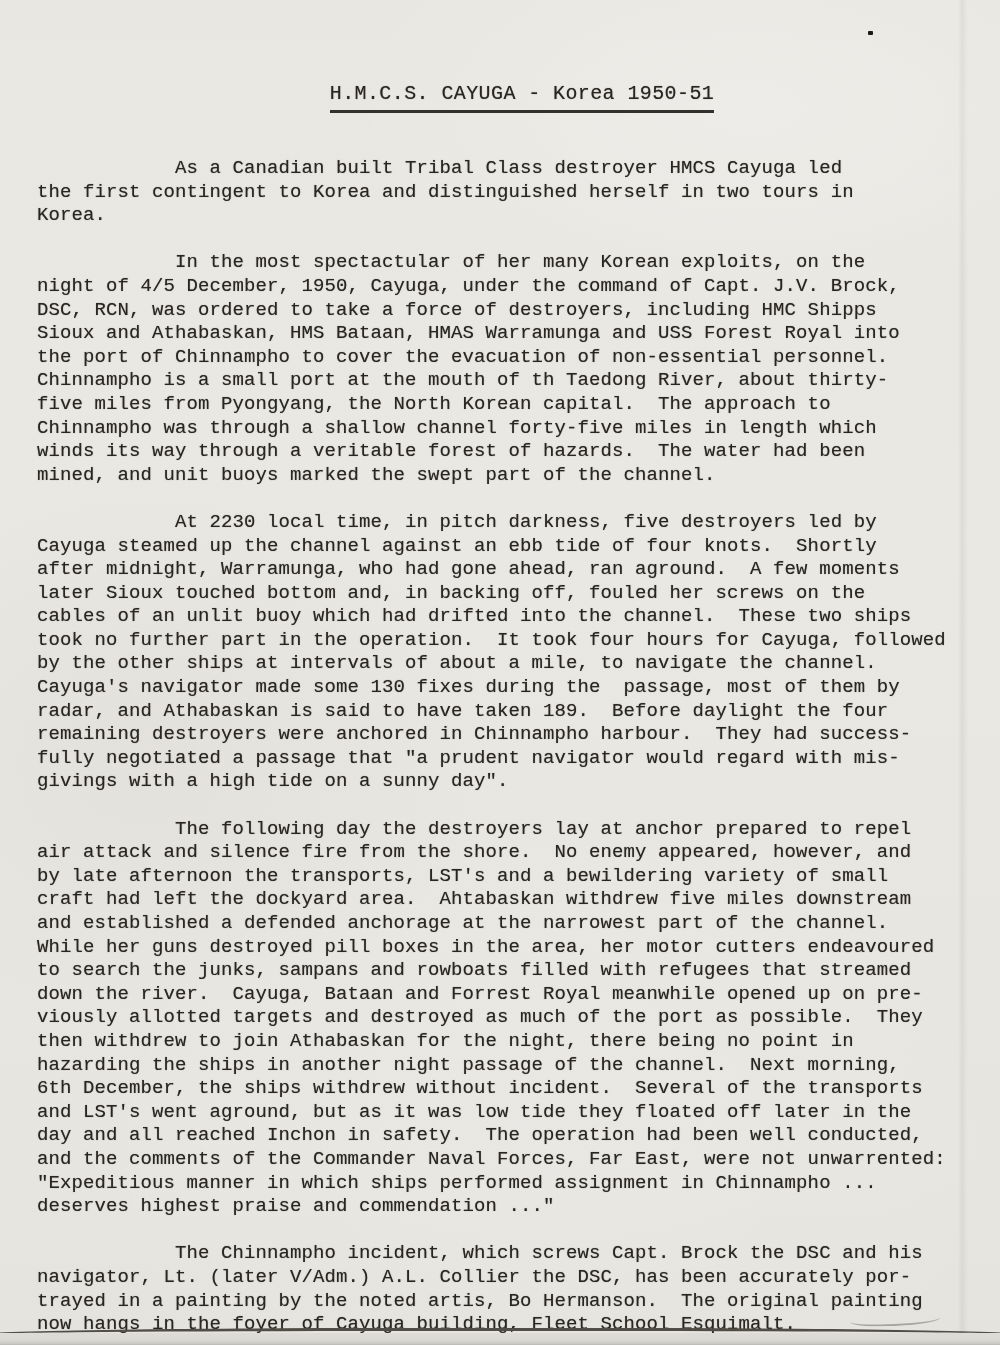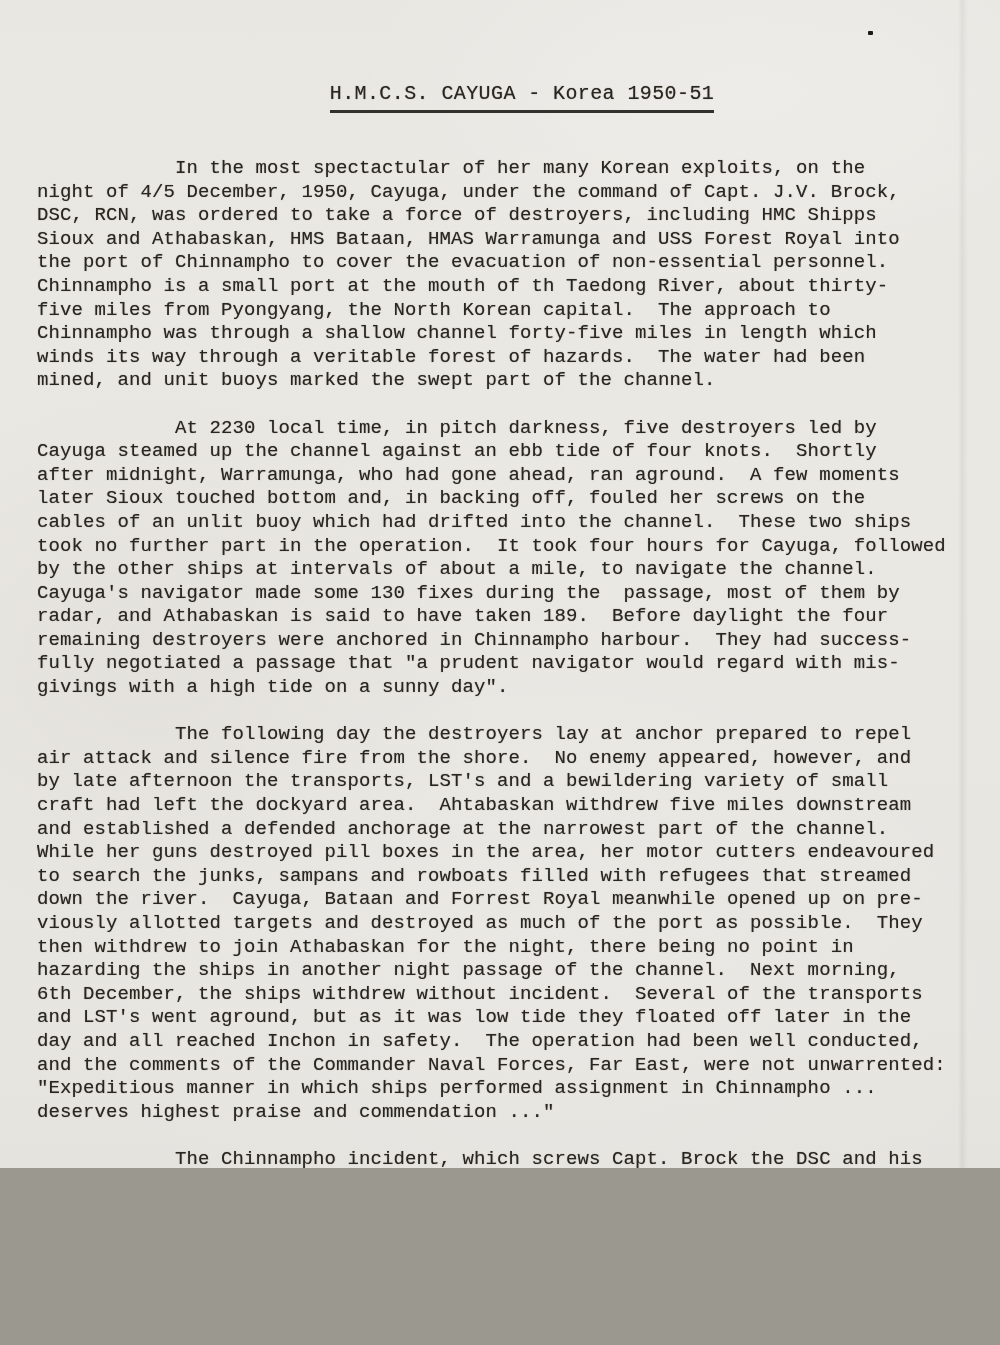--- a/index.html
+++ b/index.html
@@ -3,21 +3,21 @@
 <meta charset="utf-8">
 <style>
   html, body {
     margin: 0;
     padding: 0;
     background: #9a988f;
   }
   .page {
     position: relative;
     width: 1000px;
-    height: 1168px;
+    height: 1345px;
     margin: 0 auto;
     overflow: hidden;
     background:
       radial-gradient(ellipse 600px 300px at 75% 8%, rgba(255,255,255,0.22), rgba(255,255,255,0) 70%),
       radial-gradient(ellipse 500px 400px at 15% 55%, rgba(120,115,105,0.05), rgba(120,115,105,0) 70%),
       radial-gradient(ellipse 700px 500px at 55% 85%, rgba(255,255,255,0.10), rgba(255,255,255,0) 75%),
       linear-gradient(90deg, rgba(0,0,0,0) 95.8%, rgba(60,58,52,0.07) 96.2%, rgba(0,0,0,0) 96.8%),
       linear-gradient(180deg, #e9e7e2 0%, #eae8e3 40%, #e7e5e0 88%, #e5e3de 100%);
     font-family: "Liberation Mono", "DejaVu Sans Mono", monospace;
     color: #28261f;
@@ -91,20 +91,23 @@
 
 <div class="page">
 
   <div class="speck"></div>
 
   <h1 class="title-row">
     <span class="title">H.M.C.S. CAYUGA - Korea 1950-51</span>
   </h1>
 
   <div class="body">
+    <div class="para">            As a Canadian built Tribal Class destroyer HMCS Cayuga led
+the first contingent to Korea and distinguished herself in two tours in
+Korea.</div>
     <div class="para">            In the most spectactular of her many Korean exploits, on the
 night of 4/5 December, 1950, Cayuga, under the command of Capt. J.V. Brock,
 DSC, RCN, was ordered to take a force of destroyers, including HMC Shipps
 Sioux and Athabaskan, HMS Bataan, HMAS Warramunga and USS Forest Royal into
 the port of Chinnampho to cover the evacuation of non-essential personnel.
 Chinnampho is a small port at the mouth of th Taedong River, about thirty-
 five miles from Pyongyang, the North Korean capital.  The approach to
 Chinnampho was through a shallow channel forty-five miles in length which
 winds its way through a veritable forest of hazards.  The water had been
 mined, and unit buoys marked the swept part of the channel.</div>

